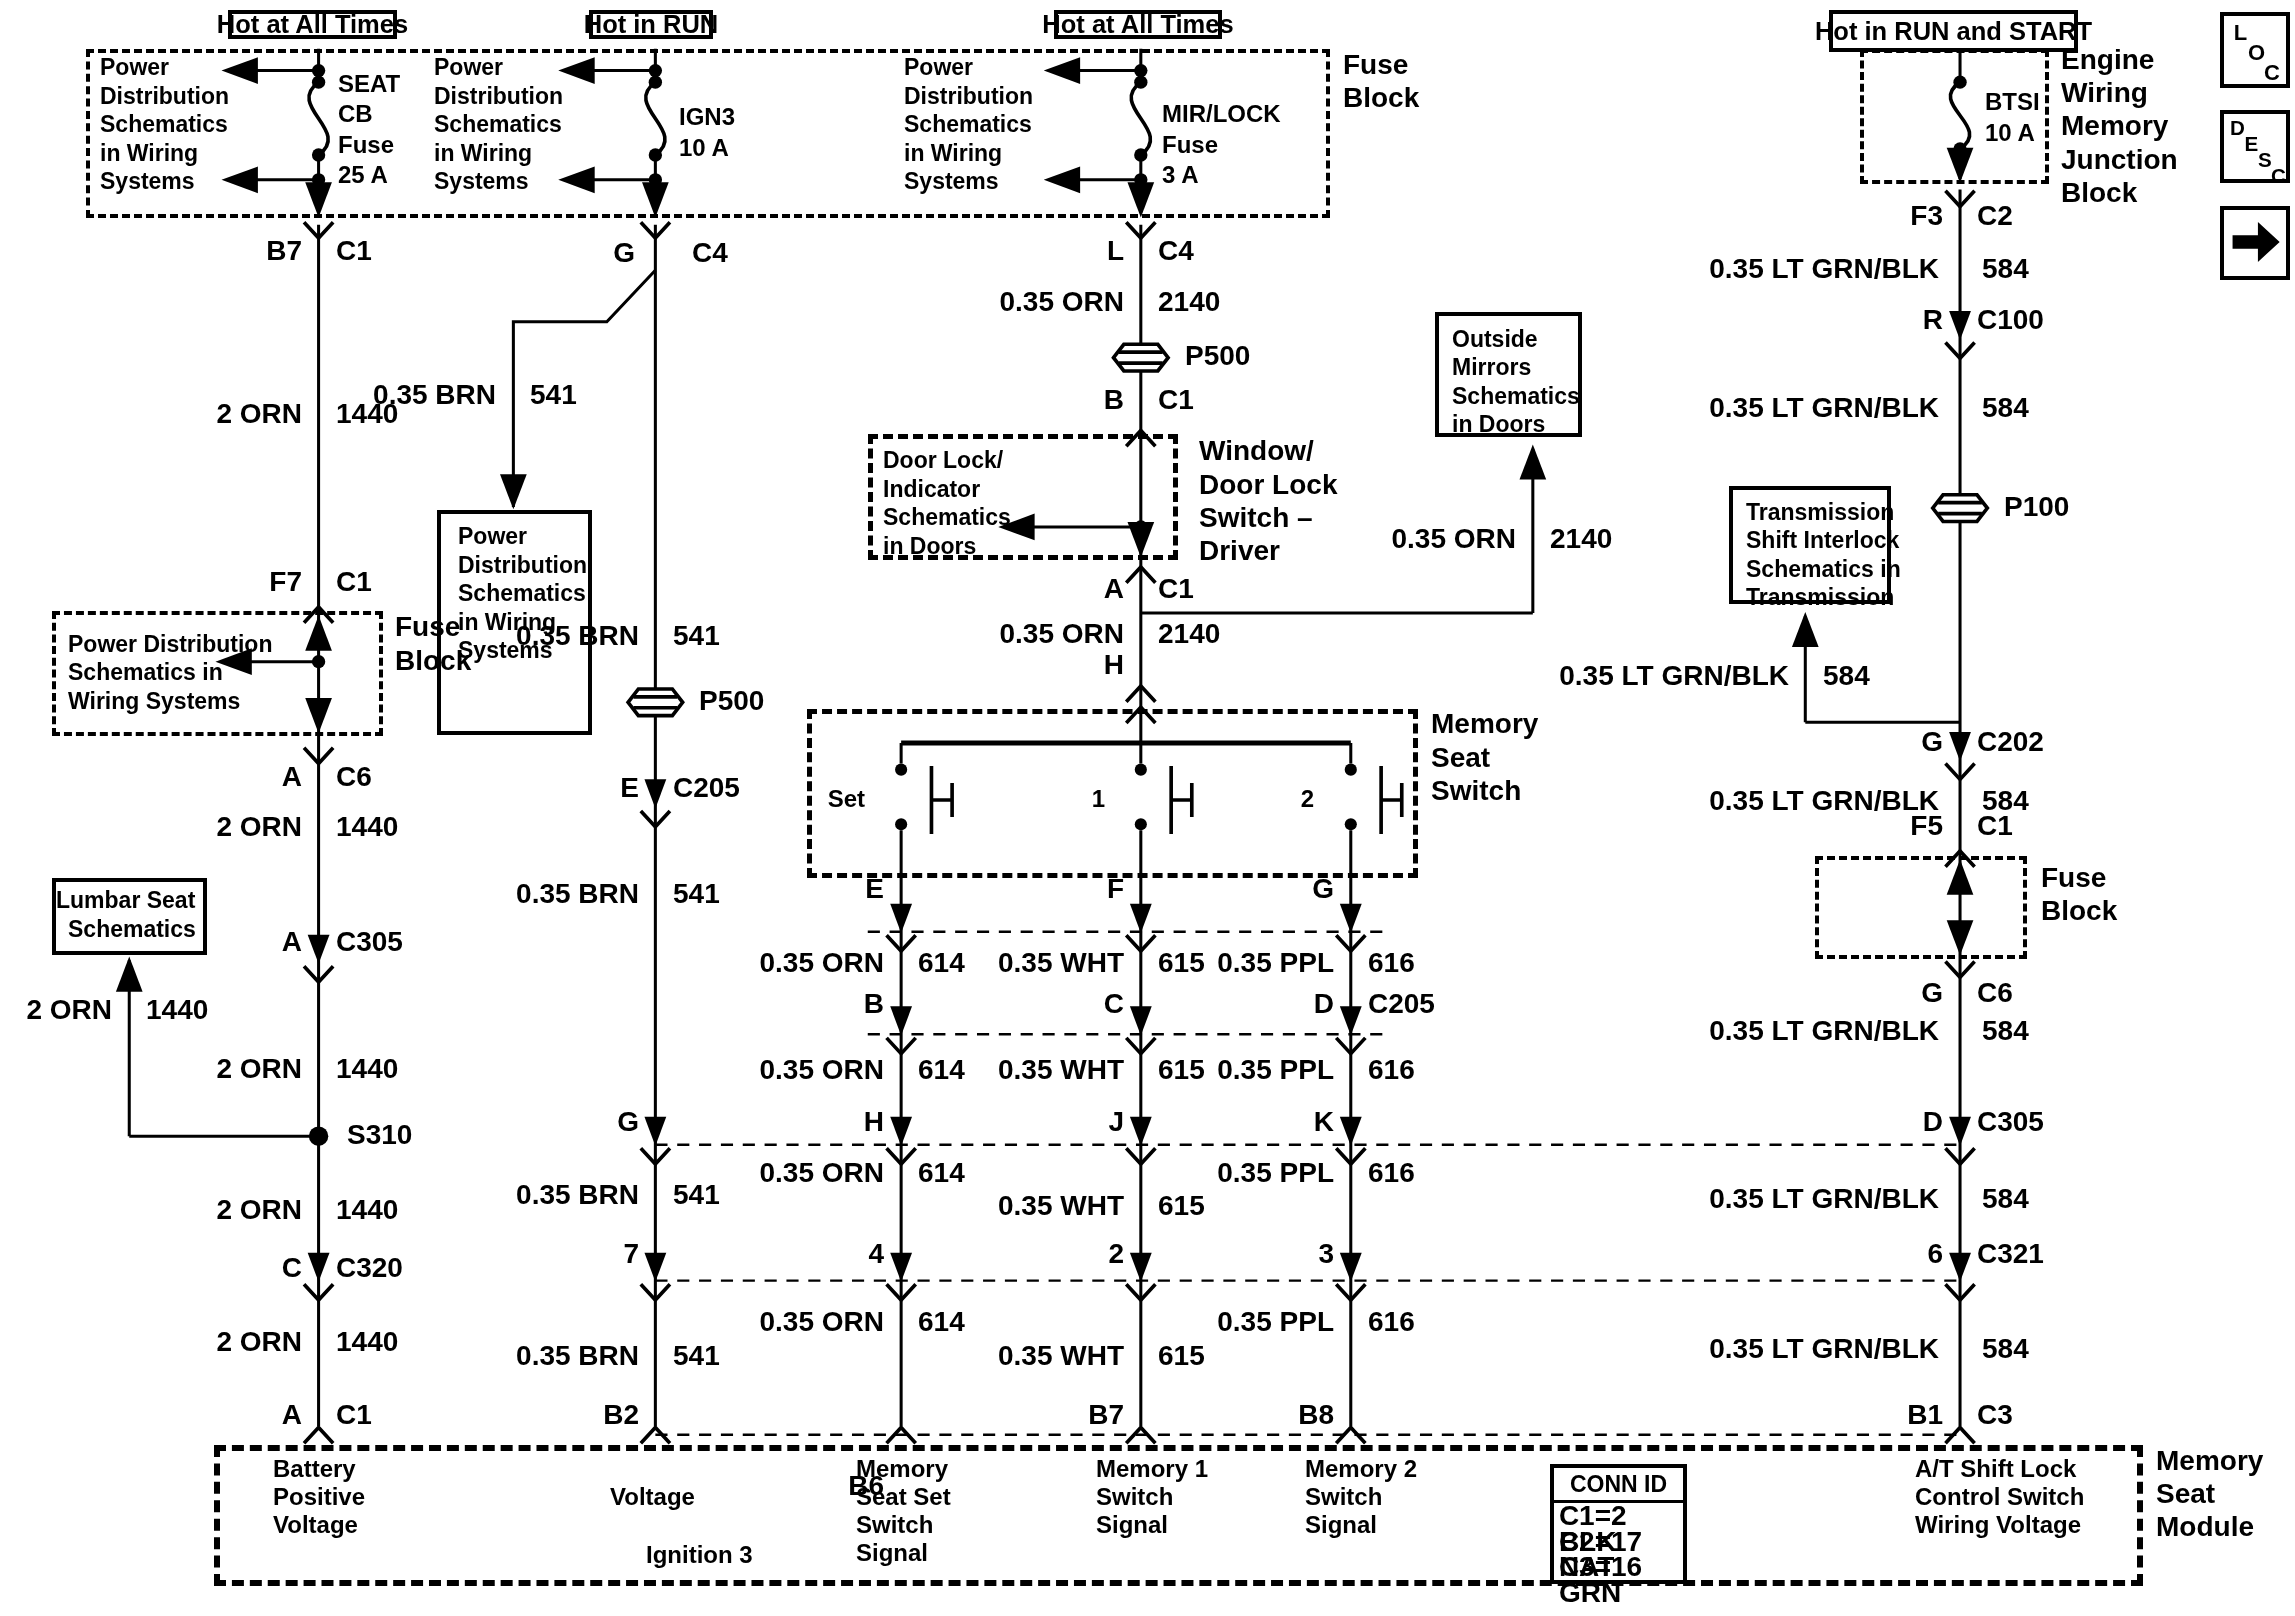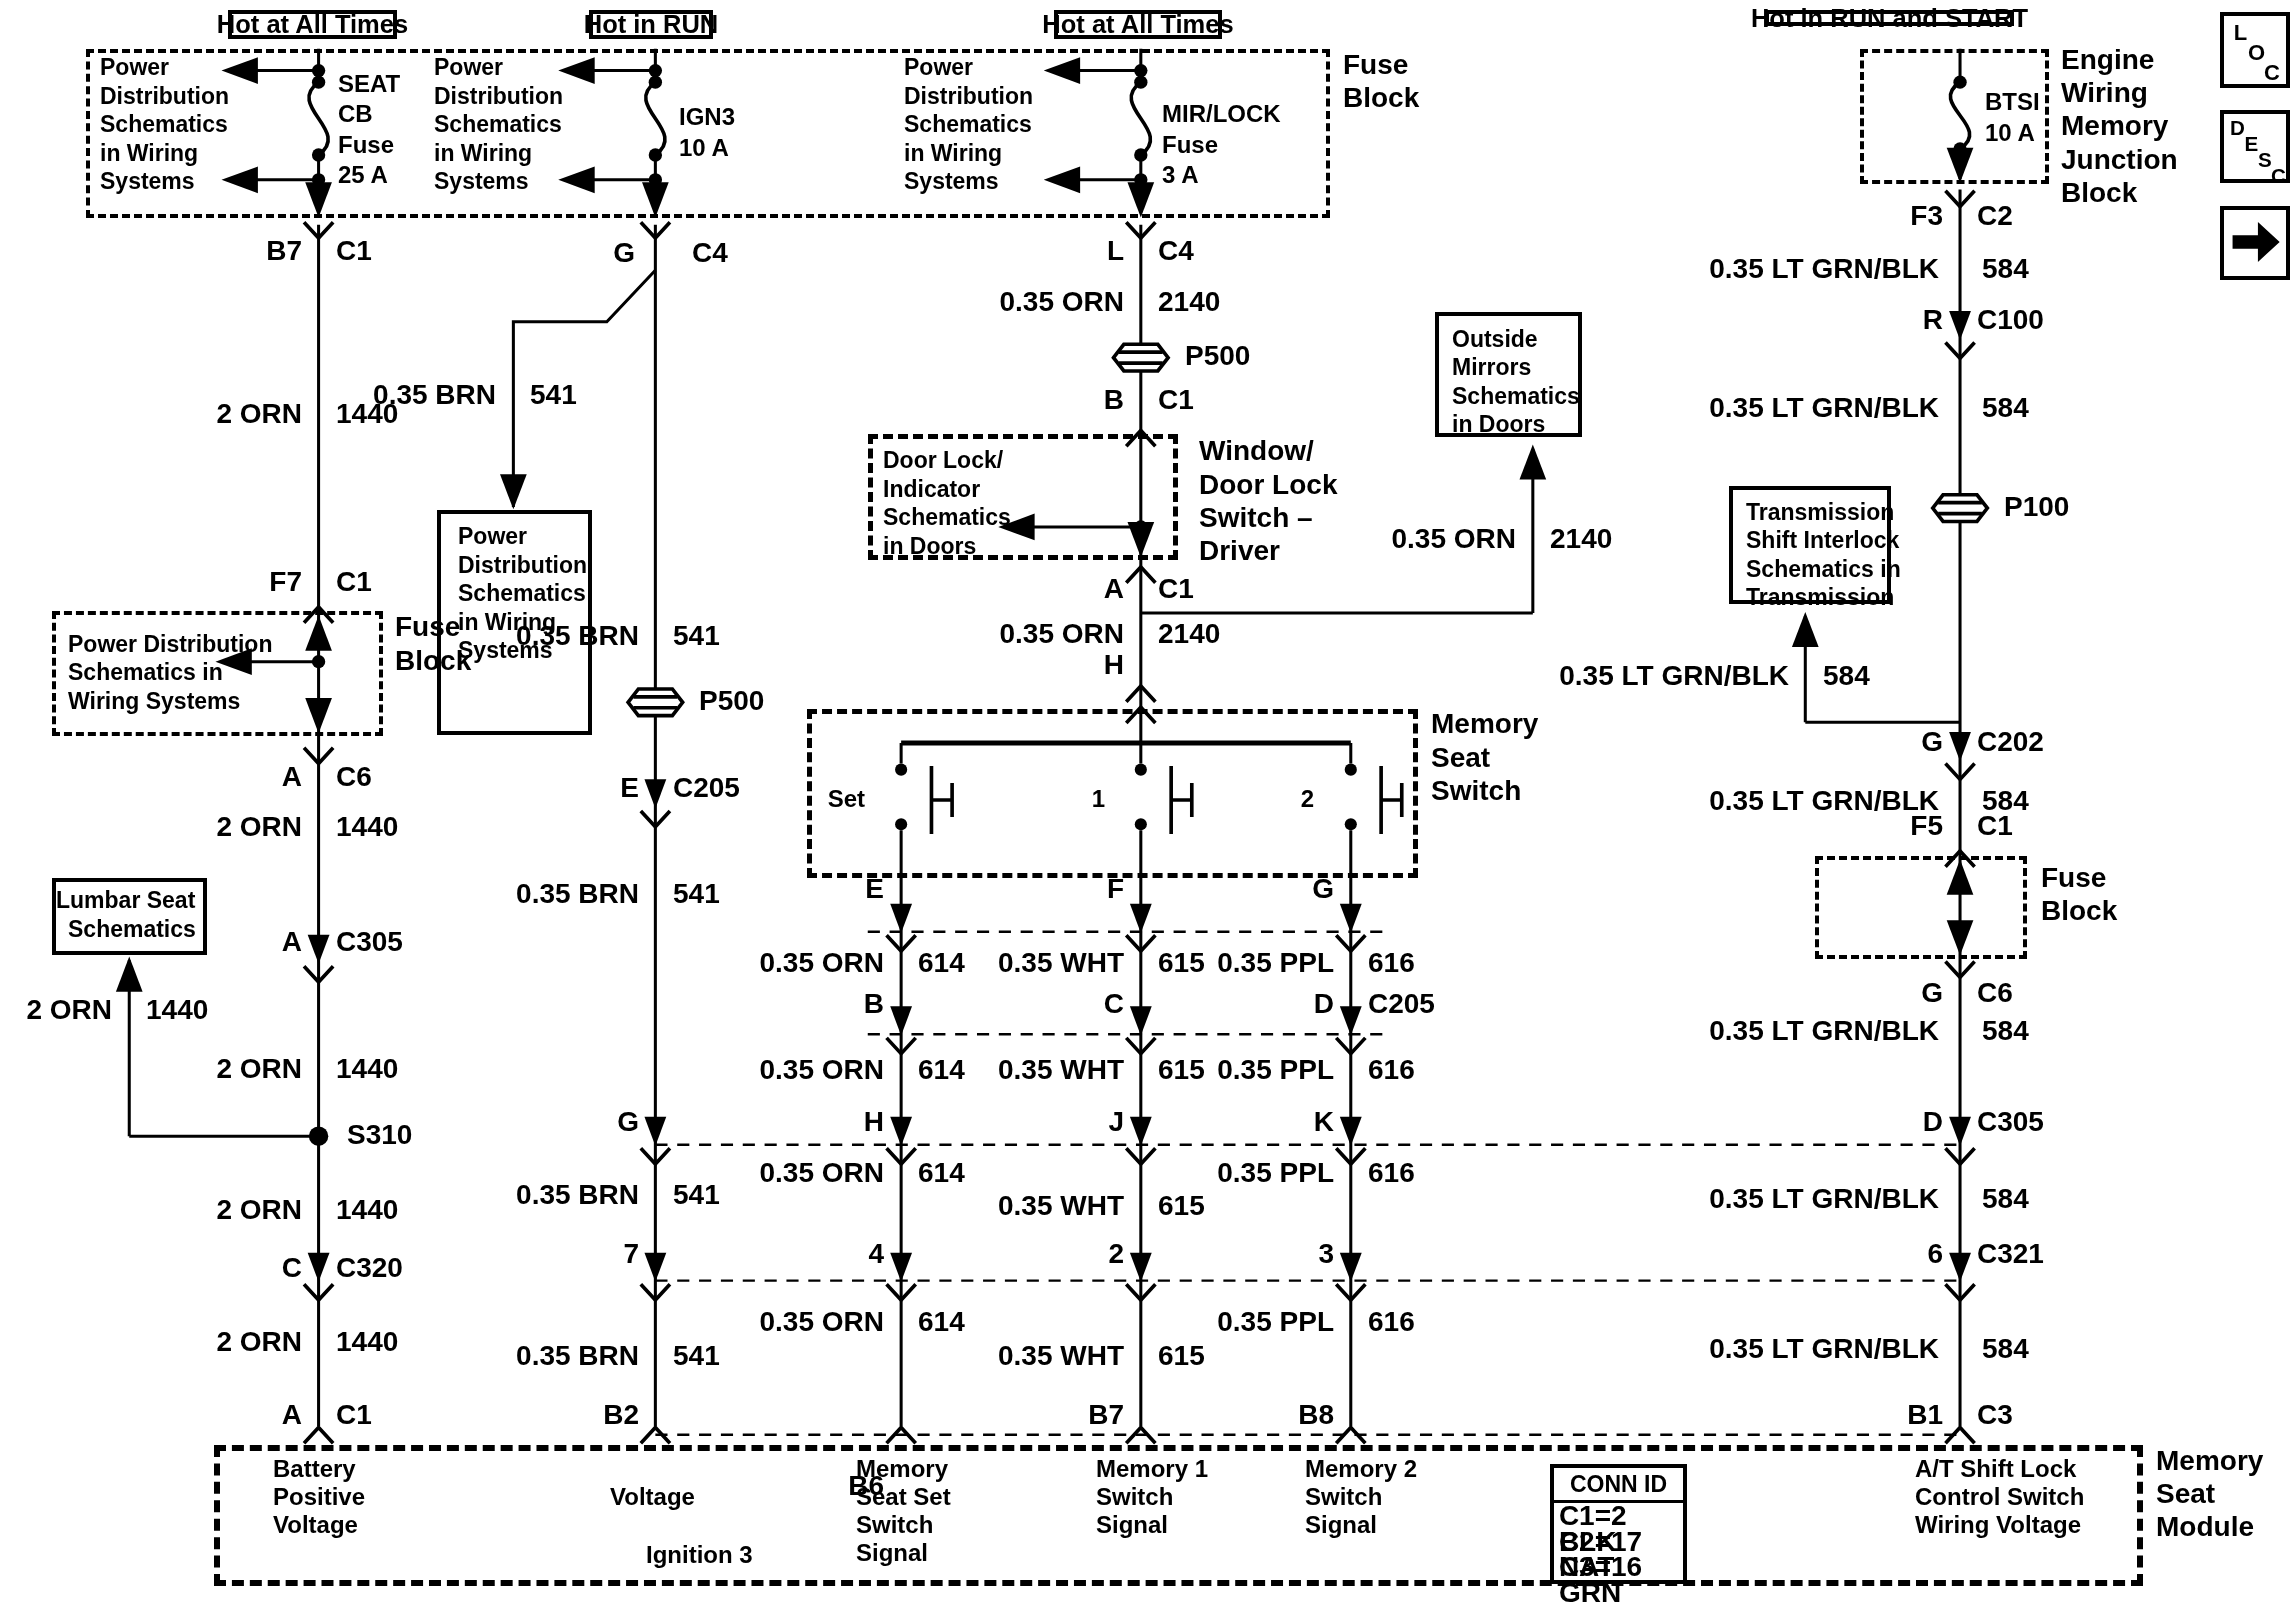--- a/index.html
+++ b/index.html
@@ -222,21 +222,21 @@
 
   <div class="hdr" style="left:228px;top:10.3px;width:169px;height:29px;">
       <span>Hot at All Times</span>
     </div>
   <div class="hdr" style="left:589px;top:10.3px;width:124px;height:29px;">
       <span>Hot in RUN</span>
     </div>
   <div class="hdr" style="left:1054px;top:10.3px;width:168px;height:29px;">
       <span>Hot at All Times</span>
     </div>
-  <div class="hdr" style="left:1765px;top:10.3px;width:249px;height:16px;">
+  <div class="hdr" style="left:1829px;top:10.3px;width:249px;height:42px;">
       <span>Hot in RUN and START</span>
     </div>
 
   <div class="icon" style="left:2220px;top:11.5px;width:70px;height:76px;">
     <span style="left:9.7px;top:4.9px;">L</span>
     <span style="left:24px;top:24px;">O</span>
     <span style="left:40px;top:44px;">C</span>
   </div>
   <div class="icon" style="left:2220px;top:110px;width:70px;height:73px;">
     <span style="left:6px;top:2.4px;font-size:20.6px;">D</span>

